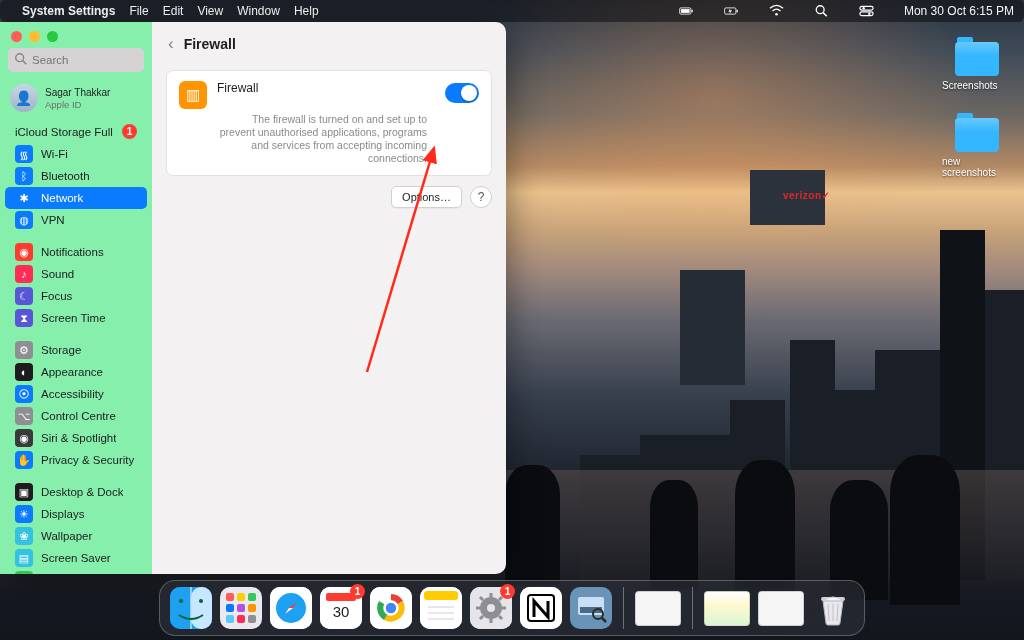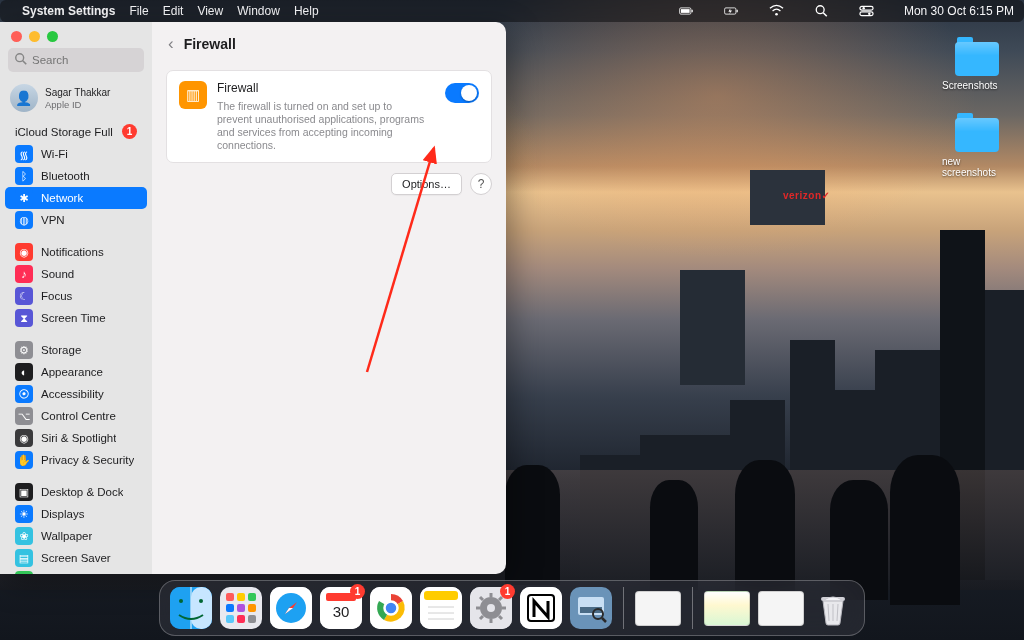--- a/index.html
+++ b/index.html
@@ -72,21 +72,21 @@
 .badge { position:absolute; top:-3px; right:-3px; min-width:15px; height:15px; padding:0 3px; border-radius:8px; background:#ff3b30; color:#fff; font-size:10px; line-height:15px; text-align:center; font-weight:600; }
 
 
 .window {
   position:absolute; top:22px; left:0; width:506px; height:552px;
   border-top-right-radius:10px; border-bottom-right-radius:10px;
   box-shadow: 6px 8px 30px rgba(0,0,0,0.35);
   display:flex; overflow:hidden;
 }
 .sidebar {
-  width:152px; background:#e5e5e5; display:flex; flex-direction:column;
+  width:152px; background:#86efac; display:flex; flex-direction:column;
   font-size:11.5px; color:#1d1d1f;
 }
 .traffic { display:flex; gap:7px; padding:9px 11px 6px; }
 .traffic span { width:11px; height:11px; border-radius:50%; }
 .t-red{background:#ff5f57;} .t-yel{background:#febc2e;} .t-grn{background:#28c840;}
 .search { margin:0 8px 8px; position:relative; }
 .search input {
   width:100%; height:24px; border:none; border-radius:5px;
   background:#d6d3d5; padding:0 6px 0 24px; font-size:11.5px; color:#555;
 }
@@ -104,21 +104,21 @@
 
 .content { flex:1; background:#f3f1f2; display:flex; flex-direction:column; }
 .titlebar { height:44px; display:flex; align-items:center; gap:10px; padding:0 16px; font-size:14px; font-weight:600; color:#1d1d1f; }
 .titlebar .back { color:#808084; font-size:17px; font-weight:400; cursor:pointer; }
 .card {
   margin:4px 14px 10px; background:#fff; border:1px solid #e3e0e2; border-radius:7px;
   padding:10px 12px; display:flex; gap:10px; align-items:flex-start; position:relative;
 }
 .card .cicon { width:28px; height:28px; border-radius:6px; background:#ff9500; display:flex; align-items:center; justify-content:center; color:#fff; font-size:15px; flex-shrink:0; }
 .card .ctitle { font-size:12px; font-weight:500; color:#1d1d1f; }
-.card .cdesc { font-size:10.5px; color:#8a8a8e; line-height:13px; margin-top:5px; max-width:210px; }
+.card .cdesc { font-size:10.5px; color:#8a8a8e; line-height:13px; margin-top:18px; max-width:210px;text-align:right; }
 .toggle { position:absolute; right:12px; top:12px; width:34px; height:20px; border-radius:10px; background:#0a7aff; }
 .toggle .knob { position:absolute; right:2px; top:2px; width:16px; height:16px; border-radius:50%; background:#fff; box-shadow:0 1px 2px rgba(0,0,0,0.3); }
 .btnrow { display:flex; justify-content:flex-end; gap:8px; padding:0 14px; align-items:center; }
 .btn { height:22px; padding:0 10px; border-radius:5px; background:#fff; border:1px solid #d3d0d2; font-size:11px; color:#1d1d1f; display:flex; align-items:center; box-shadow:0 1px 1px rgba(0,0,0,0.04); }
 .helpbtn { width:22px; height:22px; border-radius:11px; background:#fff; border:1px solid #d3d0d2; font-size:12px; color:#555; display:flex; align-items:center; justify-content:center; }
 
 
 .arrow { position:absolute; pointer-events:none; }
 </style>
 </head>

